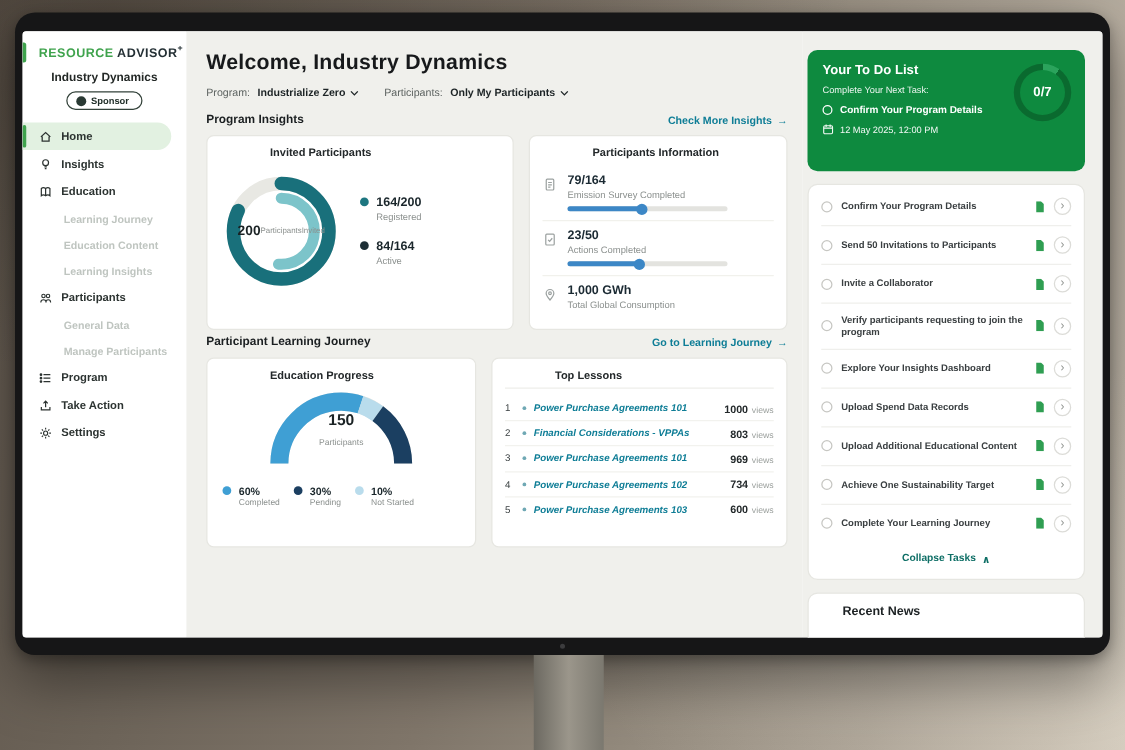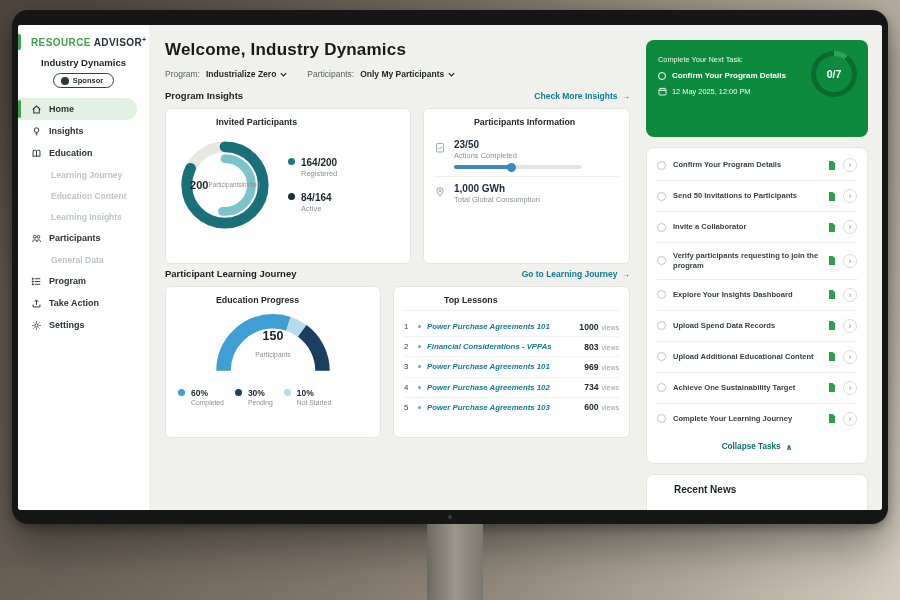--- a/index.html
+++ b/index.html
@@ -186,20 +186,23 @@
             <svg width="11" height="11" viewBox="0 0 16 16" fill="none" stroke="#2c3331" stroke-width="1.3">
                 <circle cx="5.5" cy="5.5" r="2"></circle>
                 <circle cx="10.8" cy="5.5" r="2"></circle>
                 <path d="M2.4 13c0-2 1.4-3.1 3.1-3.1S8.6 11 8.6 13M8.3 13c0-2 1.3-3.1 2.8-3.1s2.7 1.1 2.7 3.1"></path>
               </svg>
             <span>Participants</span>
           </div>
           <div class="nav-item sub">
             <span>General Data</span>
           </div>
+          <div class="nav-item sub">
+            <span>Manage Participants</span>
+          </div>
           <div class="nav-item">
             <svg width="11" height="11" viewBox="0 0 16 16" fill="none" stroke="#2c3331" stroke-width="1.4">
                 <path d="M5.5 4h8M5.5 8h8M5.5 12h8"></path>
                 <circle cx="2.6" cy="4" r=".9" fill="#2c3331"></circle>
                 <circle cx="2.6" cy="8" r=".9" fill="#2c3331"></circle>
                 <circle cx="2.6" cy="12" r=".9" fill="#2c3331"></circle>
               </svg>
             <span>Program</span>
           </div>
           <div class="nav-item">
@@ -280,20 +283,33 @@
                     </div>
                 </div>
               </div>
             </div>
           </div>
 
           <div class="card pinfo">
             <h3>Participants Information</h3>
             <div class="stat-row">
               <svg width="12" height="13" viewBox="0 0 16 16" fill="none" stroke="#9ba1a0" stroke-width="1.3">
+                  <rect x="4" y="2.5" width="8" height="11.5" rx="1"></rect>
+                  <path d="M6 6h4M6 8.5h4M6 11h2.5"></path>
+                </svg>
+              <div class="stat">
+                <b>79/164</b>
+                <div class="lbl">Emission Survey Completed</div>
+                <div class="bar">
+                    <i style="width:48%"></i>
+                  </div>
+              </div>
+            </div>
+            <div class="stat-row">
+              <svg width="12" height="13" viewBox="0 0 16 16" fill="none" stroke="#9ba1a0" stroke-width="1.3">
                   <rect x="3.5" y="2.5" width="9" height="11.5" rx="1"></rect>
                   <path d="M6 8.6l1.6 1.6 2.8-3.4"></path>
                 </svg>
               <div class="stat">
                 <b>23/50</b>
                 <div class="lbl">Actions Completed</div>
                 <div class="bar">
                     <i style="width:46%"></i>
                   </div>
               </div>
@@ -406,20 +422,21 @@
                   <b>600</b>
                   <span>views</span>
                 </span>
             </div>
           </div>
         </div>
       </main>
 
       <section class="right">
         <div class="todo">
+          <h3>Your To Do List</h3>
           <div class="sub">Complete Your Next Task:</div>
           <div class="task-line">
             <span class="wcheck"></span>
             <span>Confirm Your Program Details</span>
           </div>
           <div class="due">
             <svg width="9" height="9" viewBox="0 0 14 14" fill="none" stroke="#fff" stroke-width="1.4">
                 <rect x="1.5" y="2.5" width="11" height="10" rx="1.5"></rect>
                 <path d="M1.5 5.5h11M4.5 1v3M9.5 1v3"></path>
               </svg>

